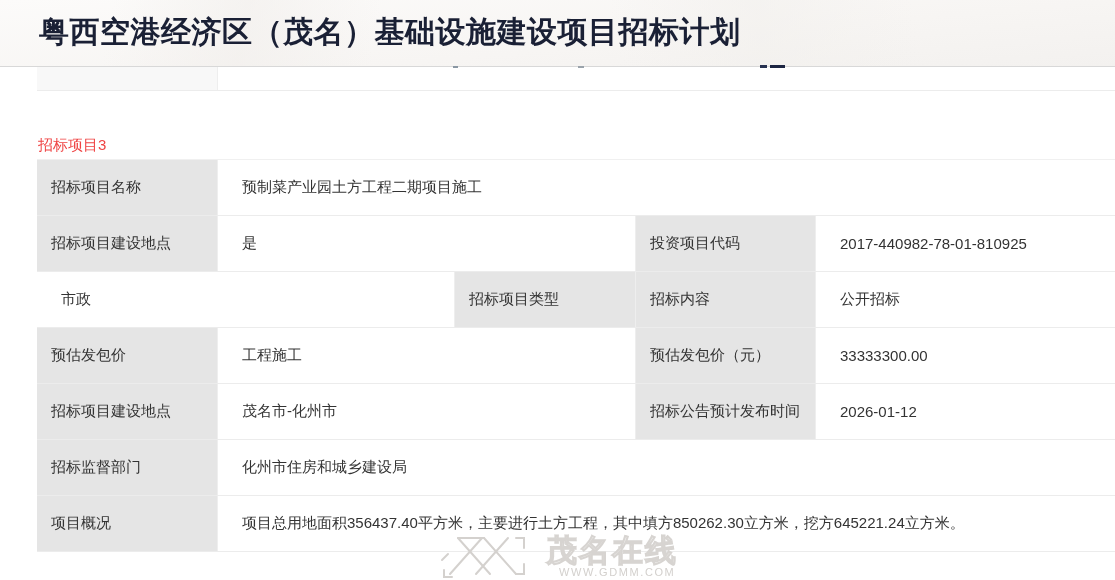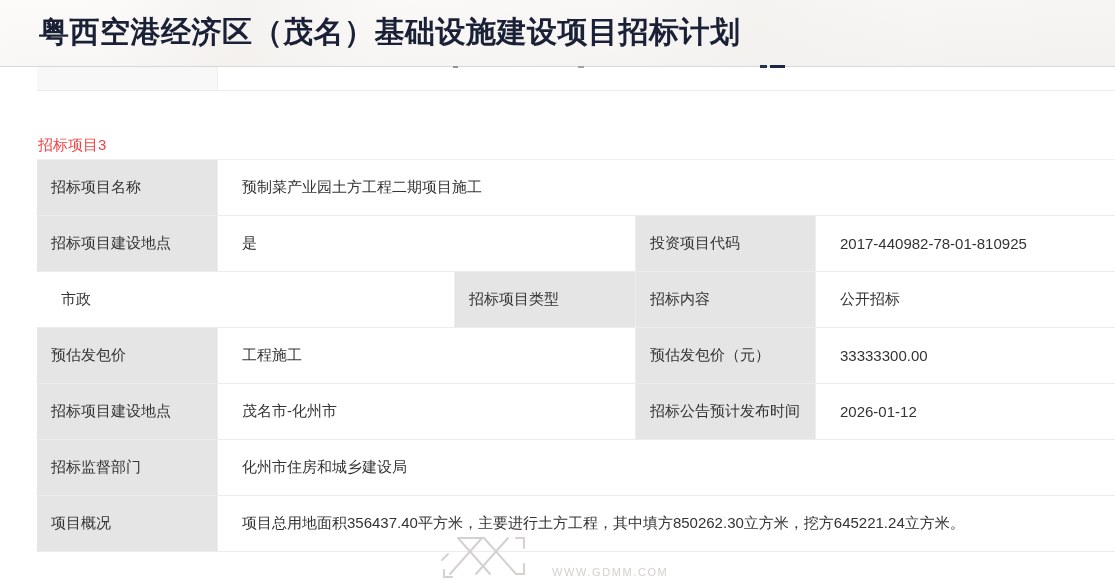--- a/index.html
+++ b/index.html
@@ -55,21 +55,21 @@
   }
   .wm-logo{position:absolute;left:0;top:2px;}
   .wm-brand{
     position:absolute;left:108px;top:2px;
     font-size:31px;font-weight:bold;letter-spacing:2px;white-space:nowrap;
     color:#dcd9d6;
     -webkit-text-fill-color:#fbfbfa;
     -webkit-text-stroke:1.1px #d7d4d1;
   }
   .wm-url{
-    position:absolute;left:114px;top:38px;
+    position:absolute;left:121px;top:38px;
     font-size:11px;letter-spacing:1.6px;color:#d3d0cd;white-space:nowrap;
   }
 </style>
 </head>
 <body>
 
 <div class="page-header">
   <h1 class="page-title">粤西空港经济区（茂名）基础设施建设项目招标计划</h1>
 </div>
 
@@ -130,14 +130,15 @@
       <path d="M12 44 L44 8"></path>
       <path d="M20 8 L52 44"></path>
       <path d="M38 44 L70 8"></path>
       <path d="M46 8 L78 44"></path>
       <path d="M20 8 L46 8"></path>
       <path d="M78 8 L86 8 L86 18"></path>
       <path d="M86 34 L86 44 L78 44"></path>
       <path d="M4 30 L10 24"></path>
     </g>
   </svg>
+  <div class="wm-brand">茂名在线</div>
   <div class="wm-url">WWW.GDMM.COM</div>
 </div>
 
 </body></html>

